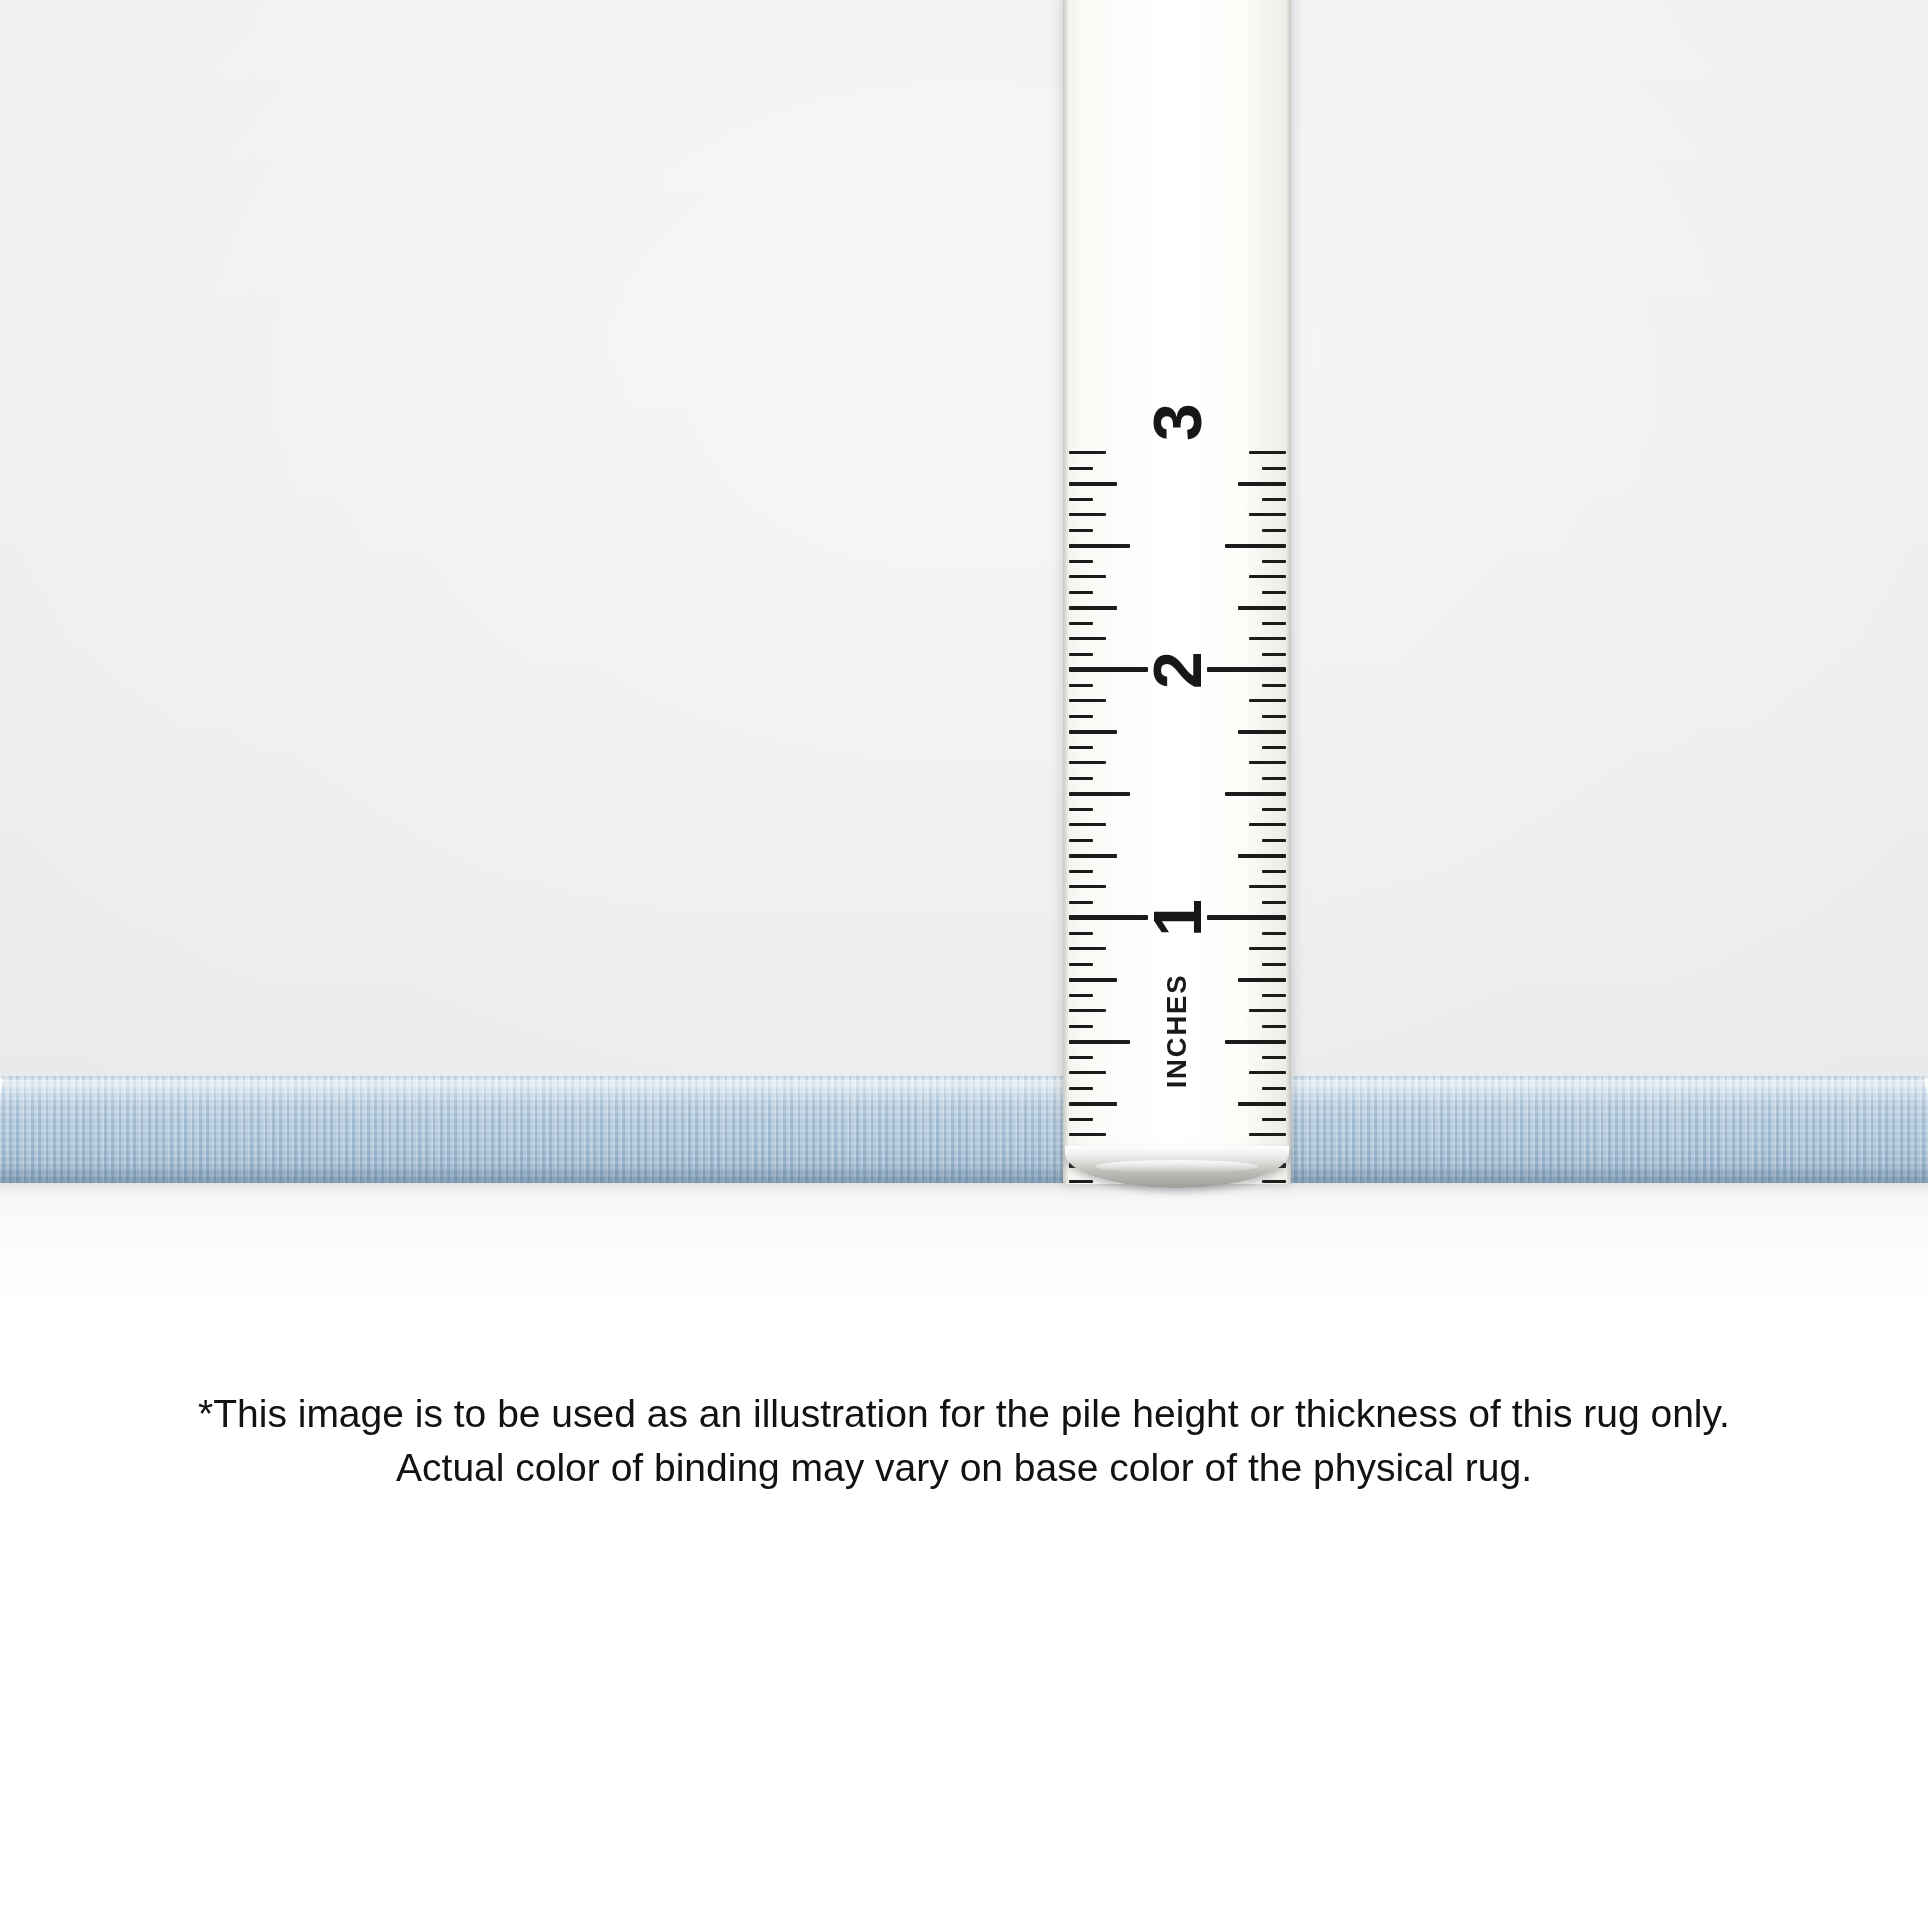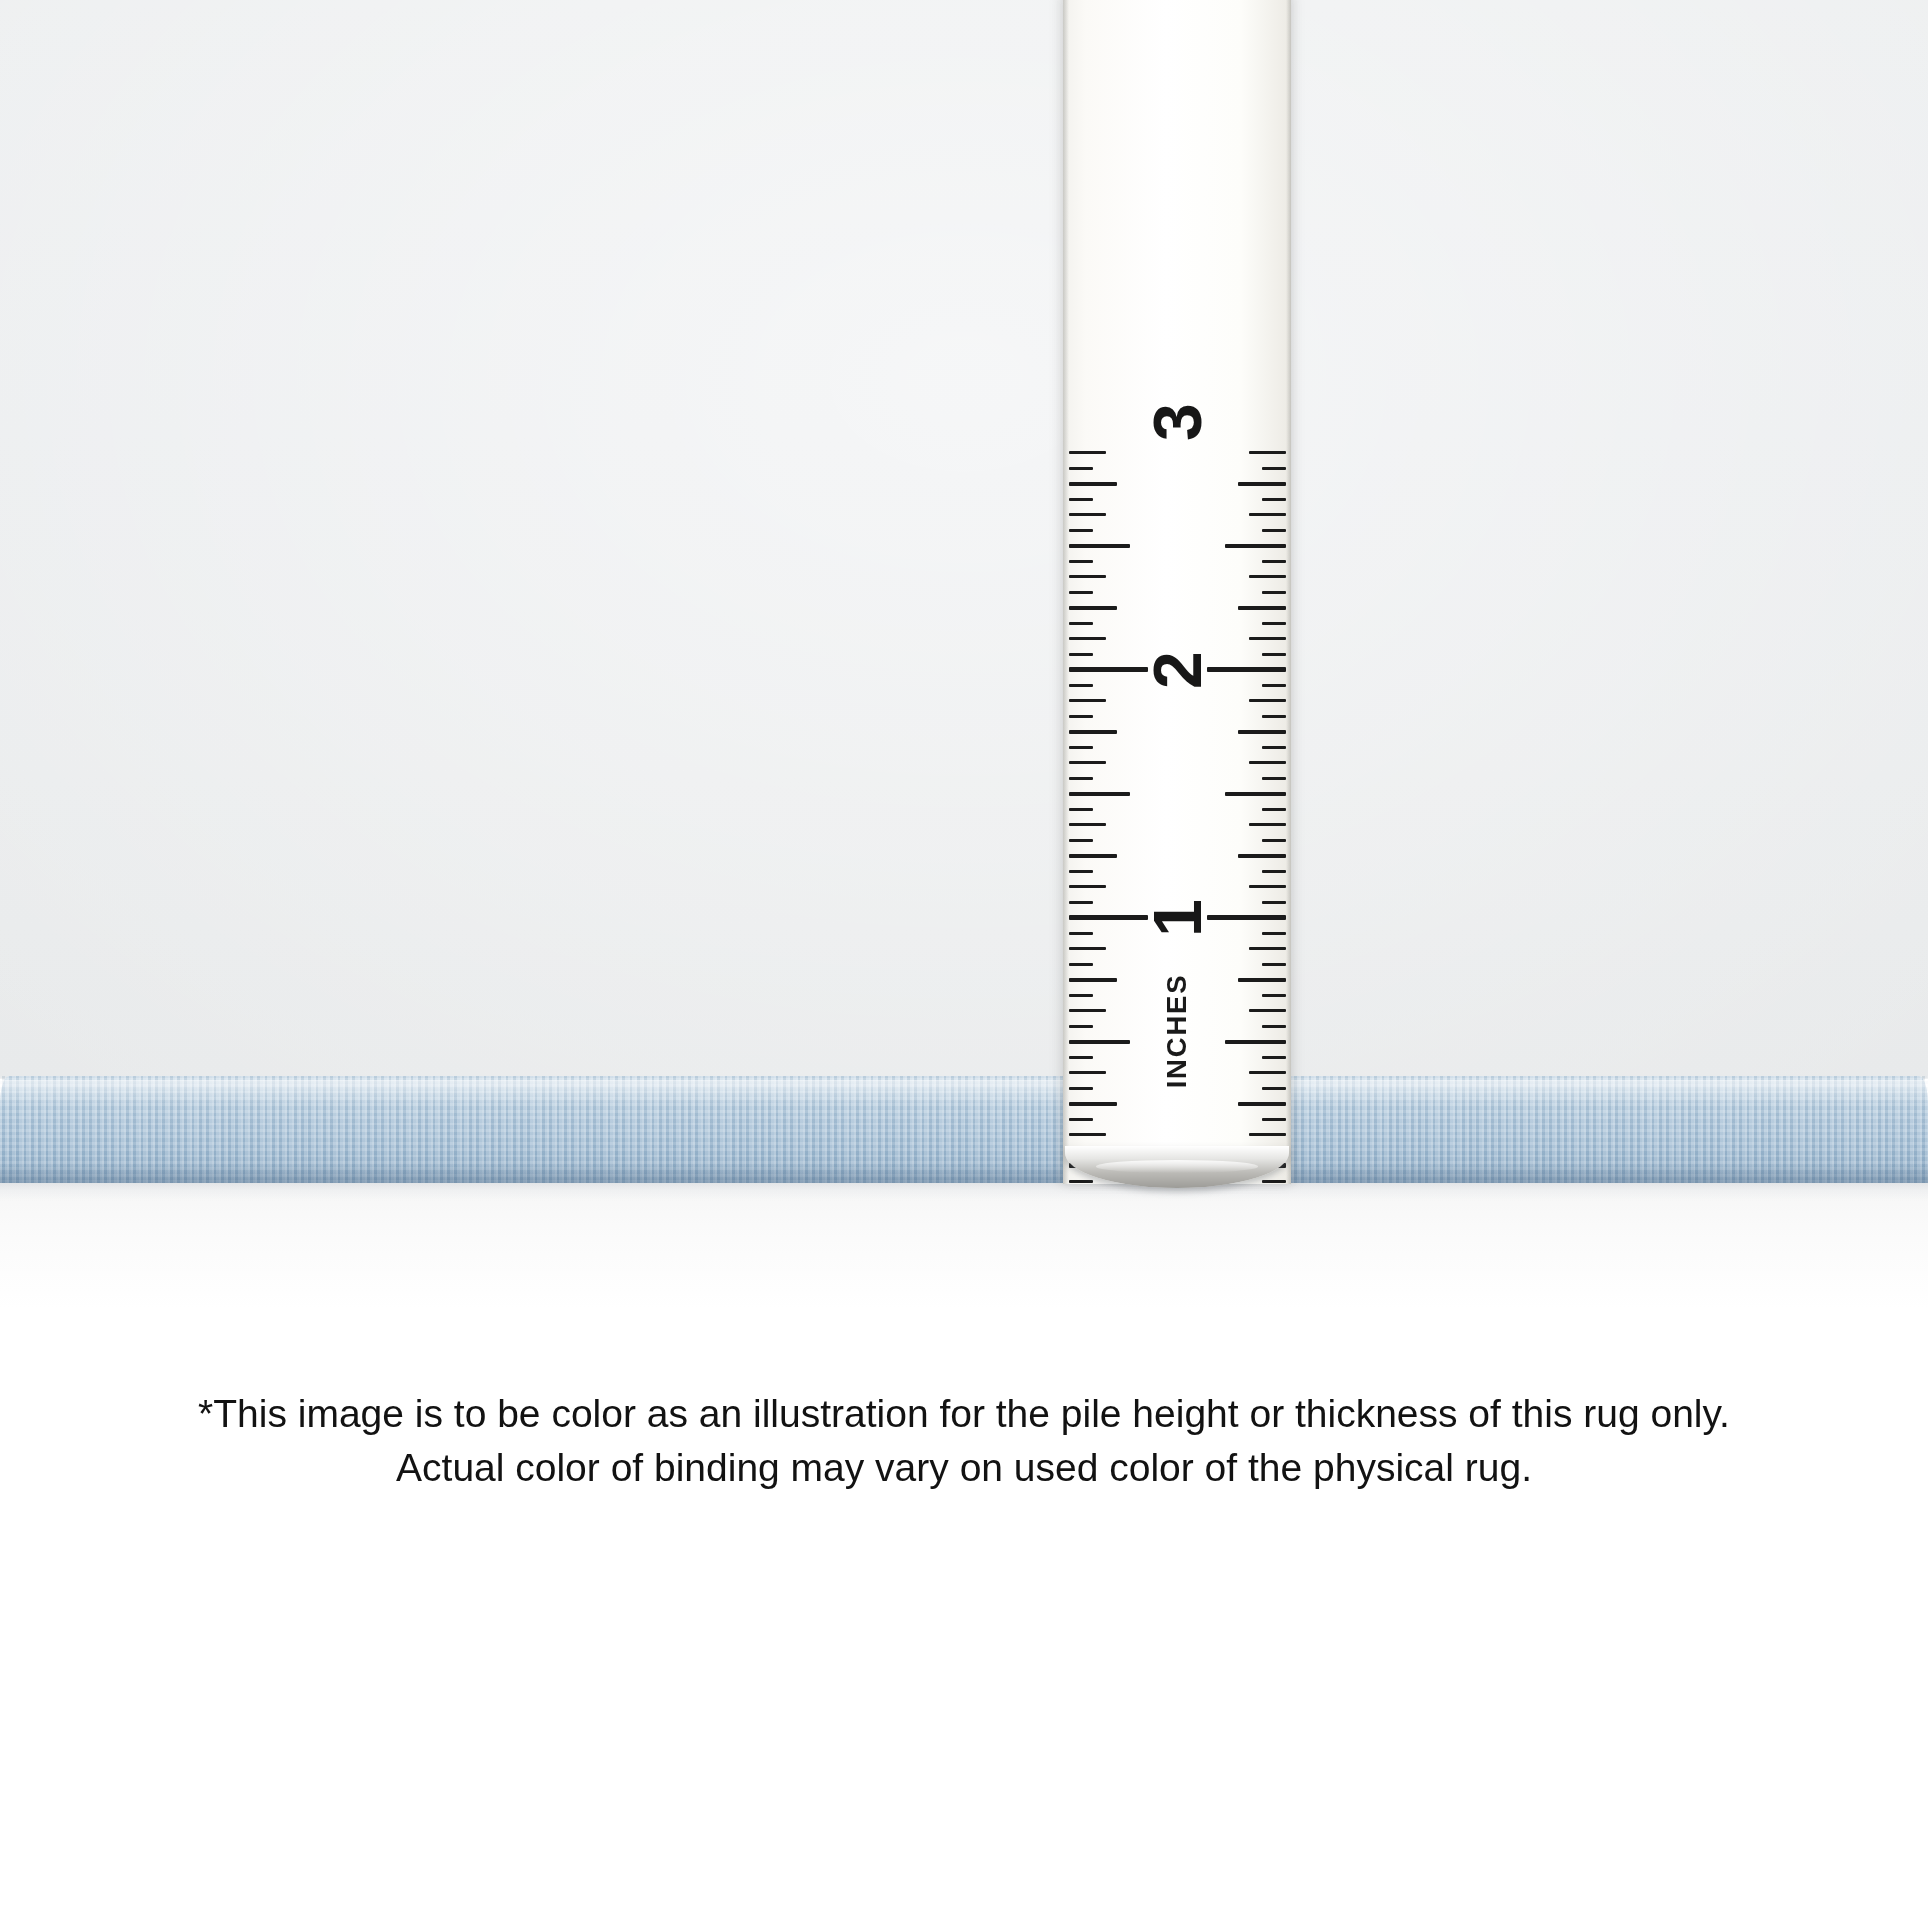--- a/index.html
+++ b/index.html
@@ -342,18 +342,18 @@
       <div class="tape-label" style="top:1036px">INCHES</div>
     </div>
 
     <div class="tape-tip">
       <div class="tip-shine"></div>
     </div>
 
   </div>
 
   <div class="caption">
-    <span class="line">*This image is to be color as an illustration for the pile height or thickness of this rug only.</span>
-    <span class="line">Actual color of binding may vary on used color of the physical rug.</span>
+    <span class="line">*This image is to be used as an illustration for the pile height or thickness of this rug only.</span>
+    <span class="line">Actual color of binding may vary on base color of the physical rug.</span>
   </div>
 
 </div>
 
 
 </body></html>

